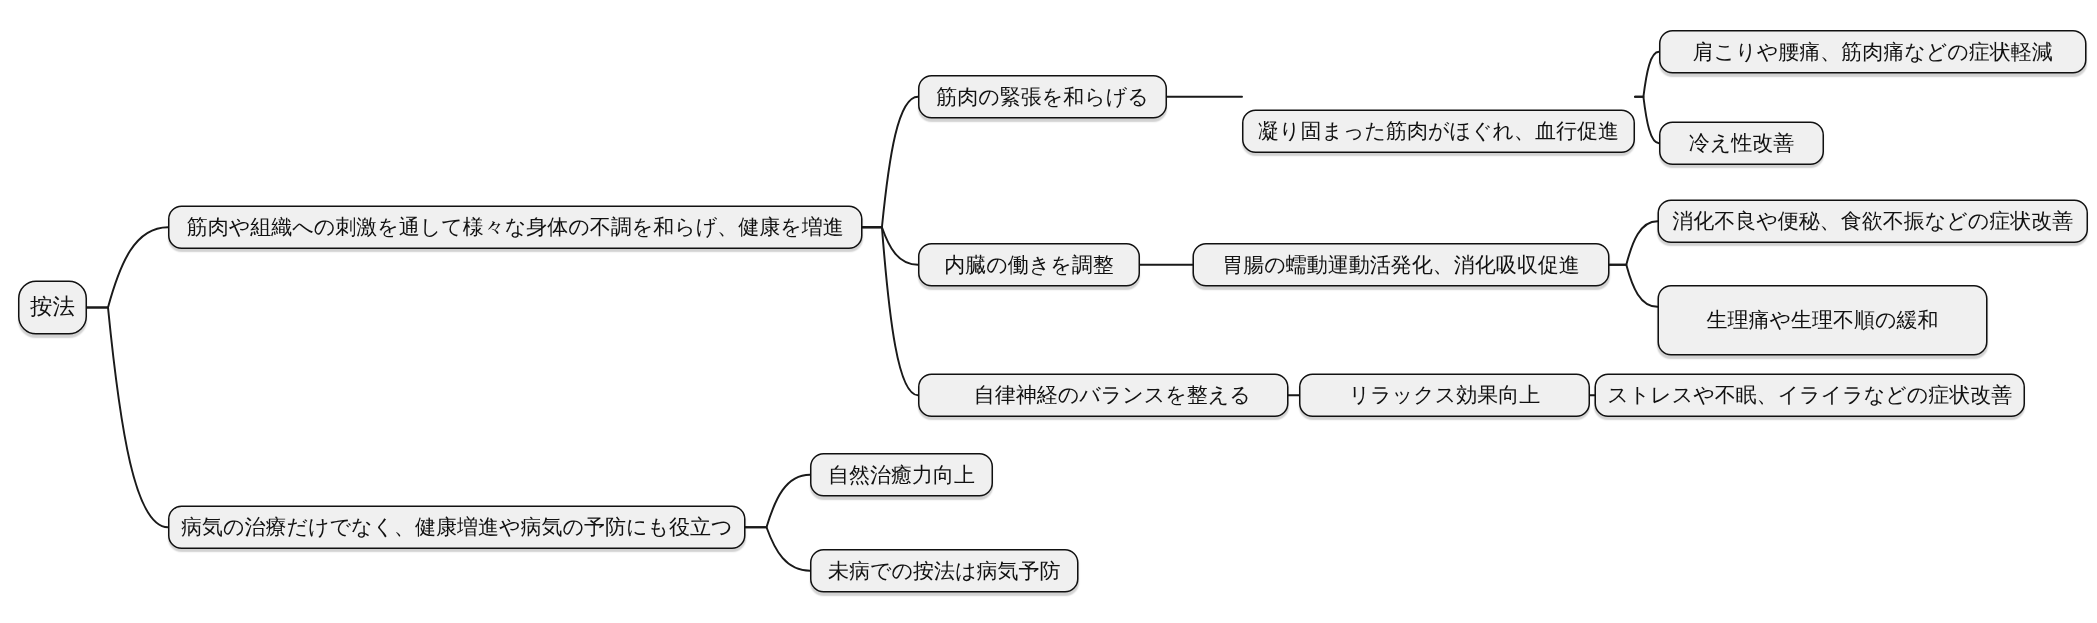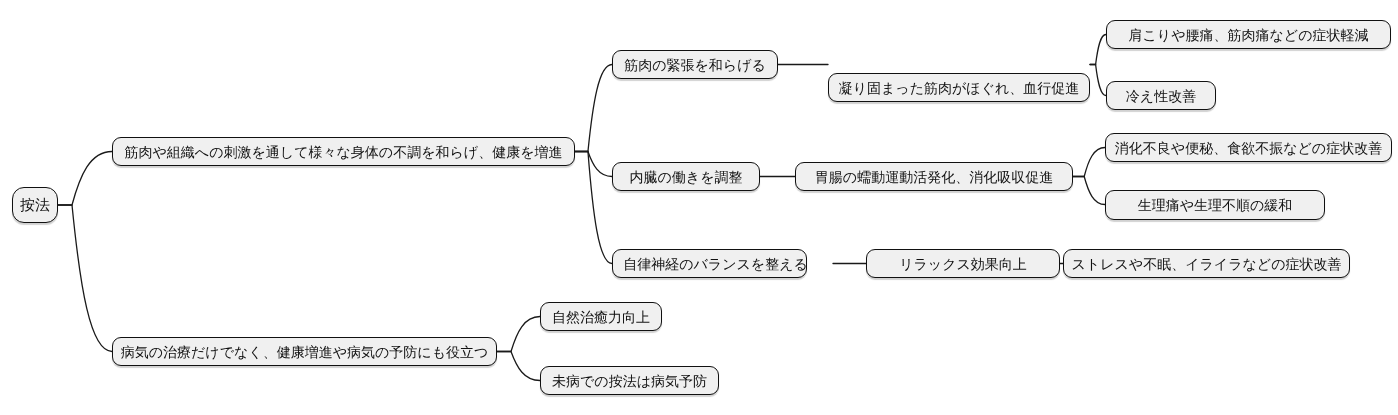--- a/index.html
+++ b/index.html
@@ -73,20 +73,20 @@
 
 <div class="node root" style="left: 12px; top: 187px; width: 46px; height: 36px; font-family: Liberation Serif, serif;">按法</div>
     <div class="node" style="left: 112px; top: 137px; width: 463px; height: 29px;">筋肉や組織への刺激を通して様々な身体の不調を和らげ、健康を増進</div>
     <div class="node" style="left: 612px; top: 50px; width: 166px; height: 29px;">筋肉の緊張を和らげる</div>
     <div class="node" style="left: 828px; top: 50px; width: 262px; height: 29px; margin-top: 23px;">凝り固まった筋肉がほぐれ、血行促進</div>
     <div class="node" style="left: 1106px; top: 20px; width: 285px; height: 29px;">肩こりや腰痛、筋肉痛などの症状軽減</div>
     <div class="node" style="left: 1106px; top: 81px; width: 110px; height: 29px;">冷え性改善</div>
     <div class="node" style="left: 612px; top: 162px; width: 148px; height: 29px;">内臓の働きを調整</div>
     <div class="node" style="left: 795px; top: 162px; width: 278px; height: 29px;">胃腸の蠕動運動活発化、消化吸収促進</div>
     <div class="node" style="left: 1105px; top: 133px; width: 287px; height: 29px;">消化不良や便秘、食欲不振などの症状改善</div>
-    <div class="node" style="left: 1105px; top: 190px; width: 220px; height: 30px;">生理痛や生理不順の緩和</div>
-    <div class="node" style="left: 612px; top: 249px; width: 195px; height: 29px; padding-left: 12px;">自律神経のバランスを整える</div>
+    <div class="node" style="left: 1105px; top: 190px; width: 220px; height: 47px;">生理痛や生理不順の緩和</div>
+    <div class="node" style="left: 612px; top: 249px; width: 247px; height: 29px; padding-left: 12px;">自律神経のバランスを整える</div>
     <div class="node" style="left: 866px; top: 249px; width: 194px; height: 29px;">リラックス効果向上</div>
     <div class="node" style="left: 1063px; top: 249px; width: 287px; height: 29px;">ストレスや不眠、イライラなどの症状改善</div>
     <div class="node" style="left: 112px; top: 337px; width: 385px; height: 29px;">病気の治療だけでなく、健康増進や病気の予防にも役立つ</div>
     <div class="node" style="left: 540px; top: 302px; width: 122px; height: 29px;">自然治癒力向上</div>
     <div class="node" style="left: 540px; top: 366px; width: 179px; height: 29px;">未病での按法は病気予防</div>
   </div>
 
 </body></html>

